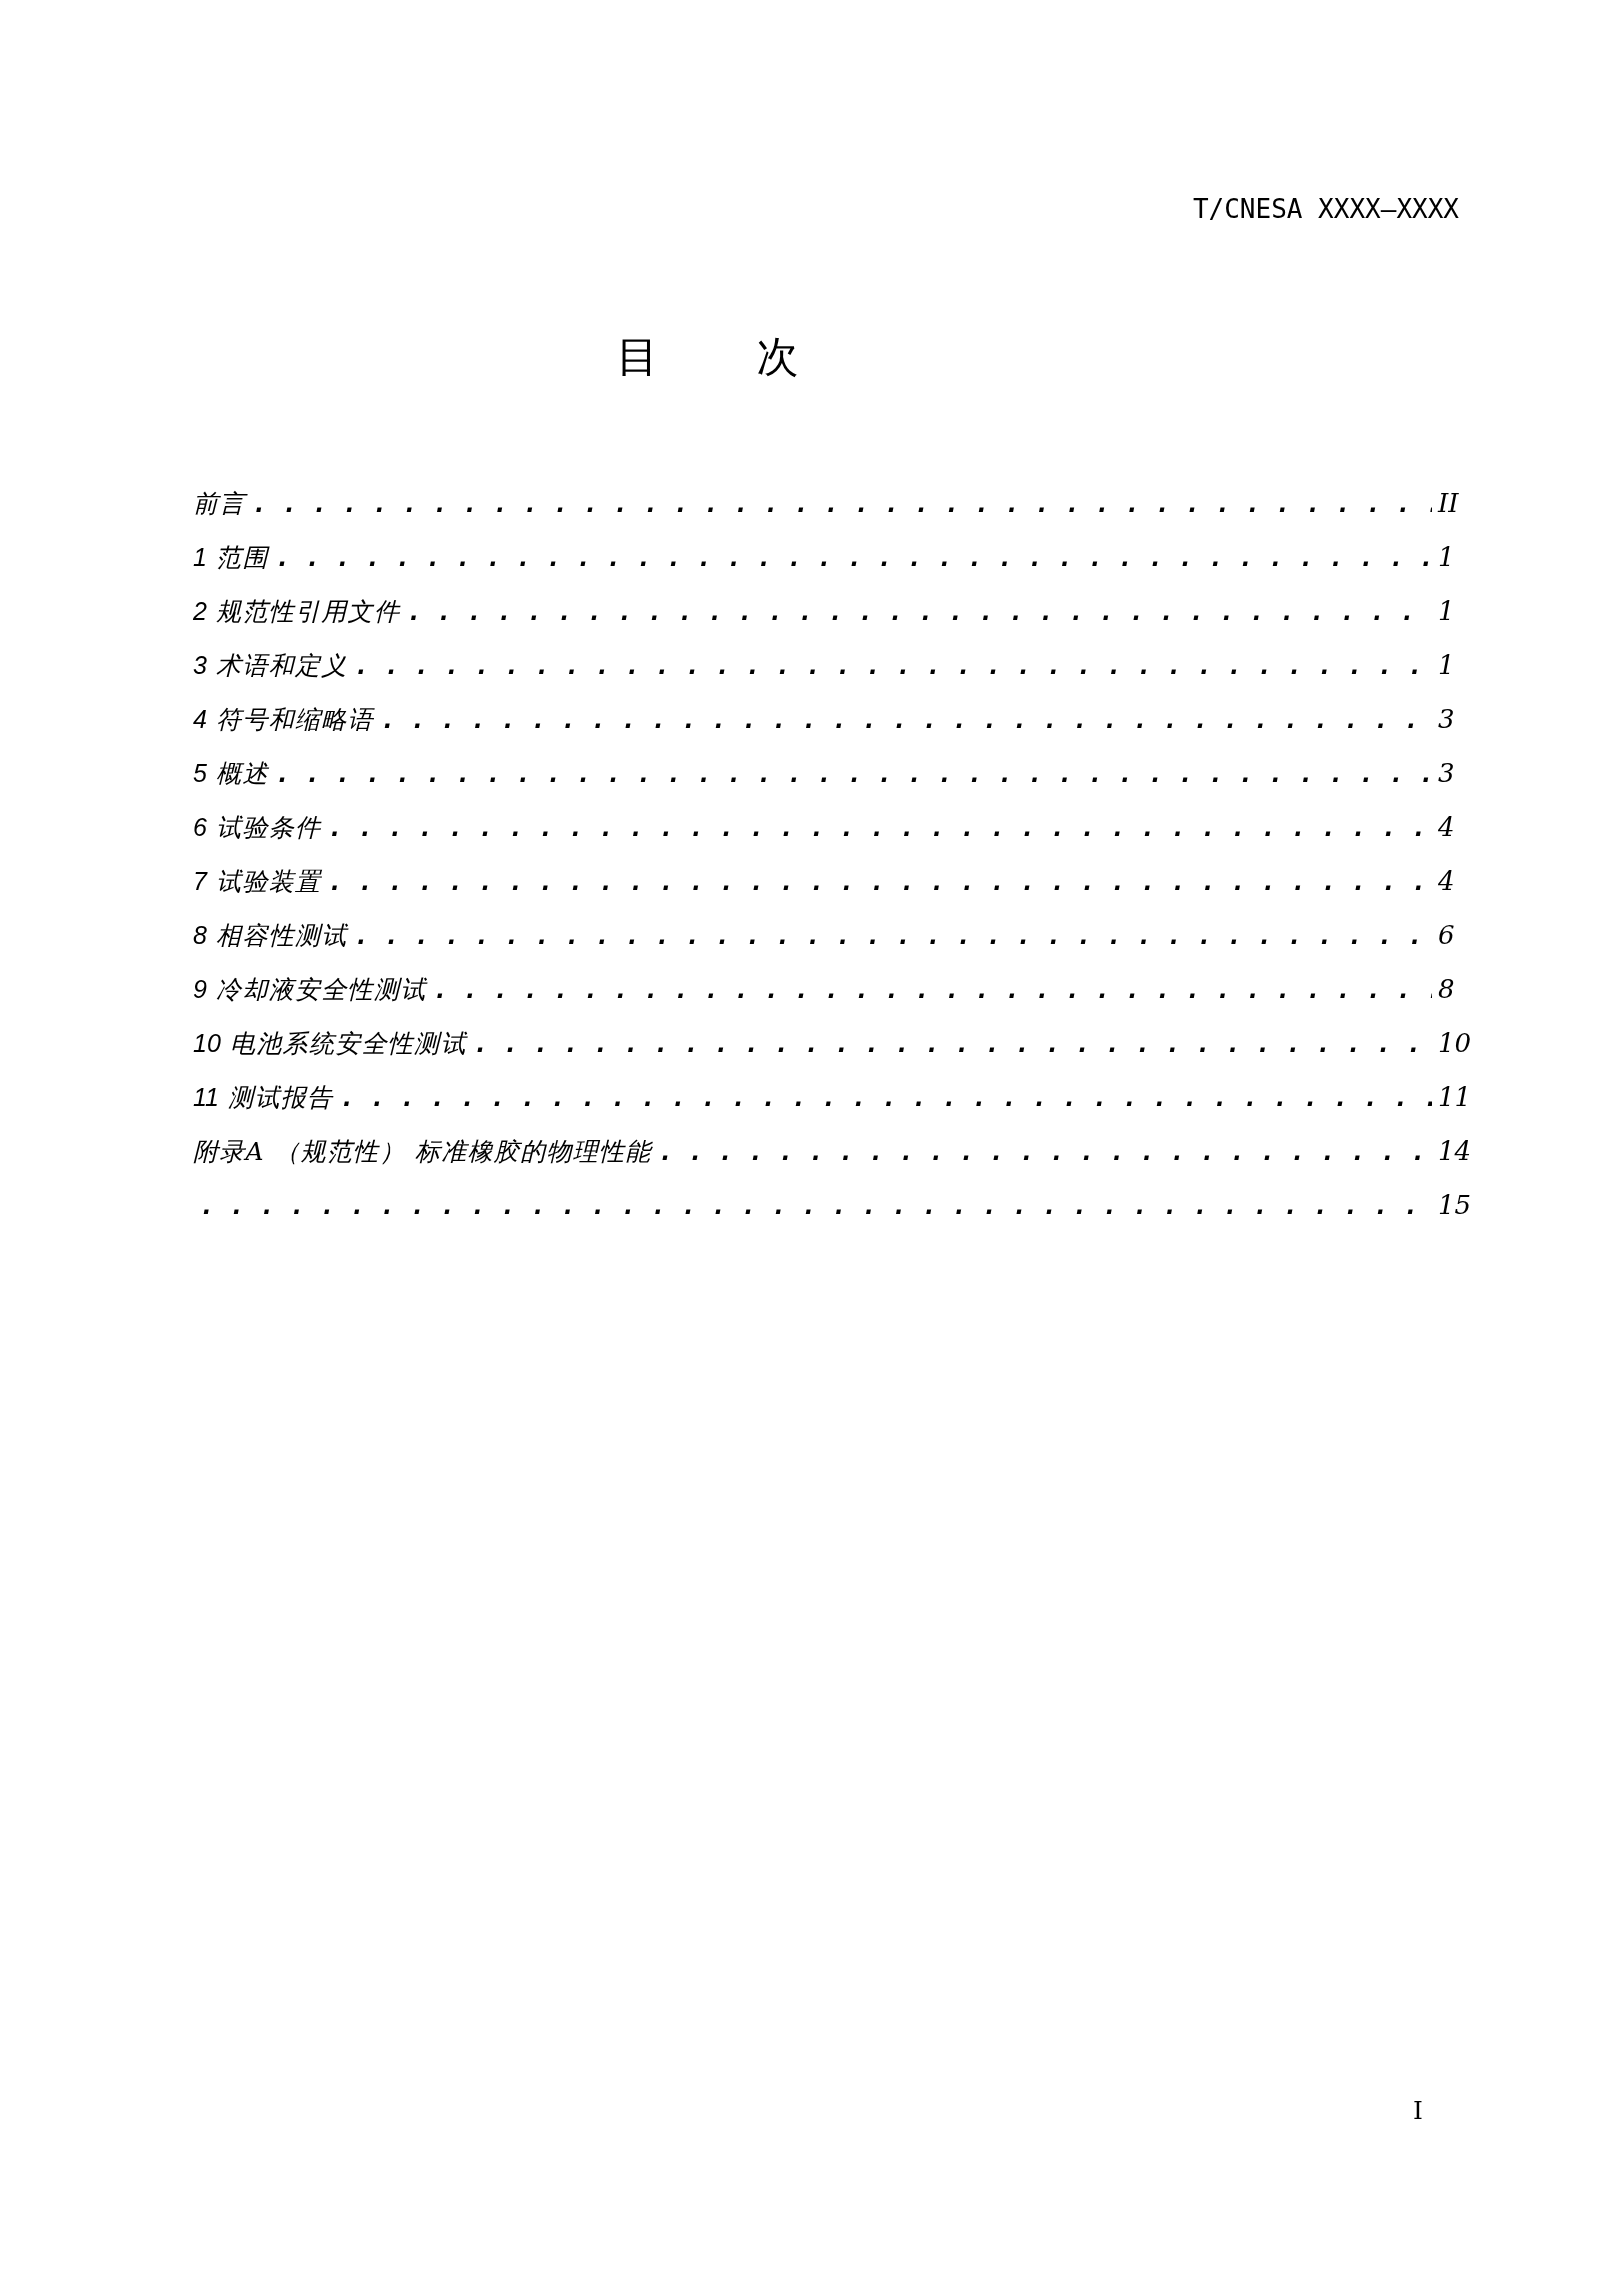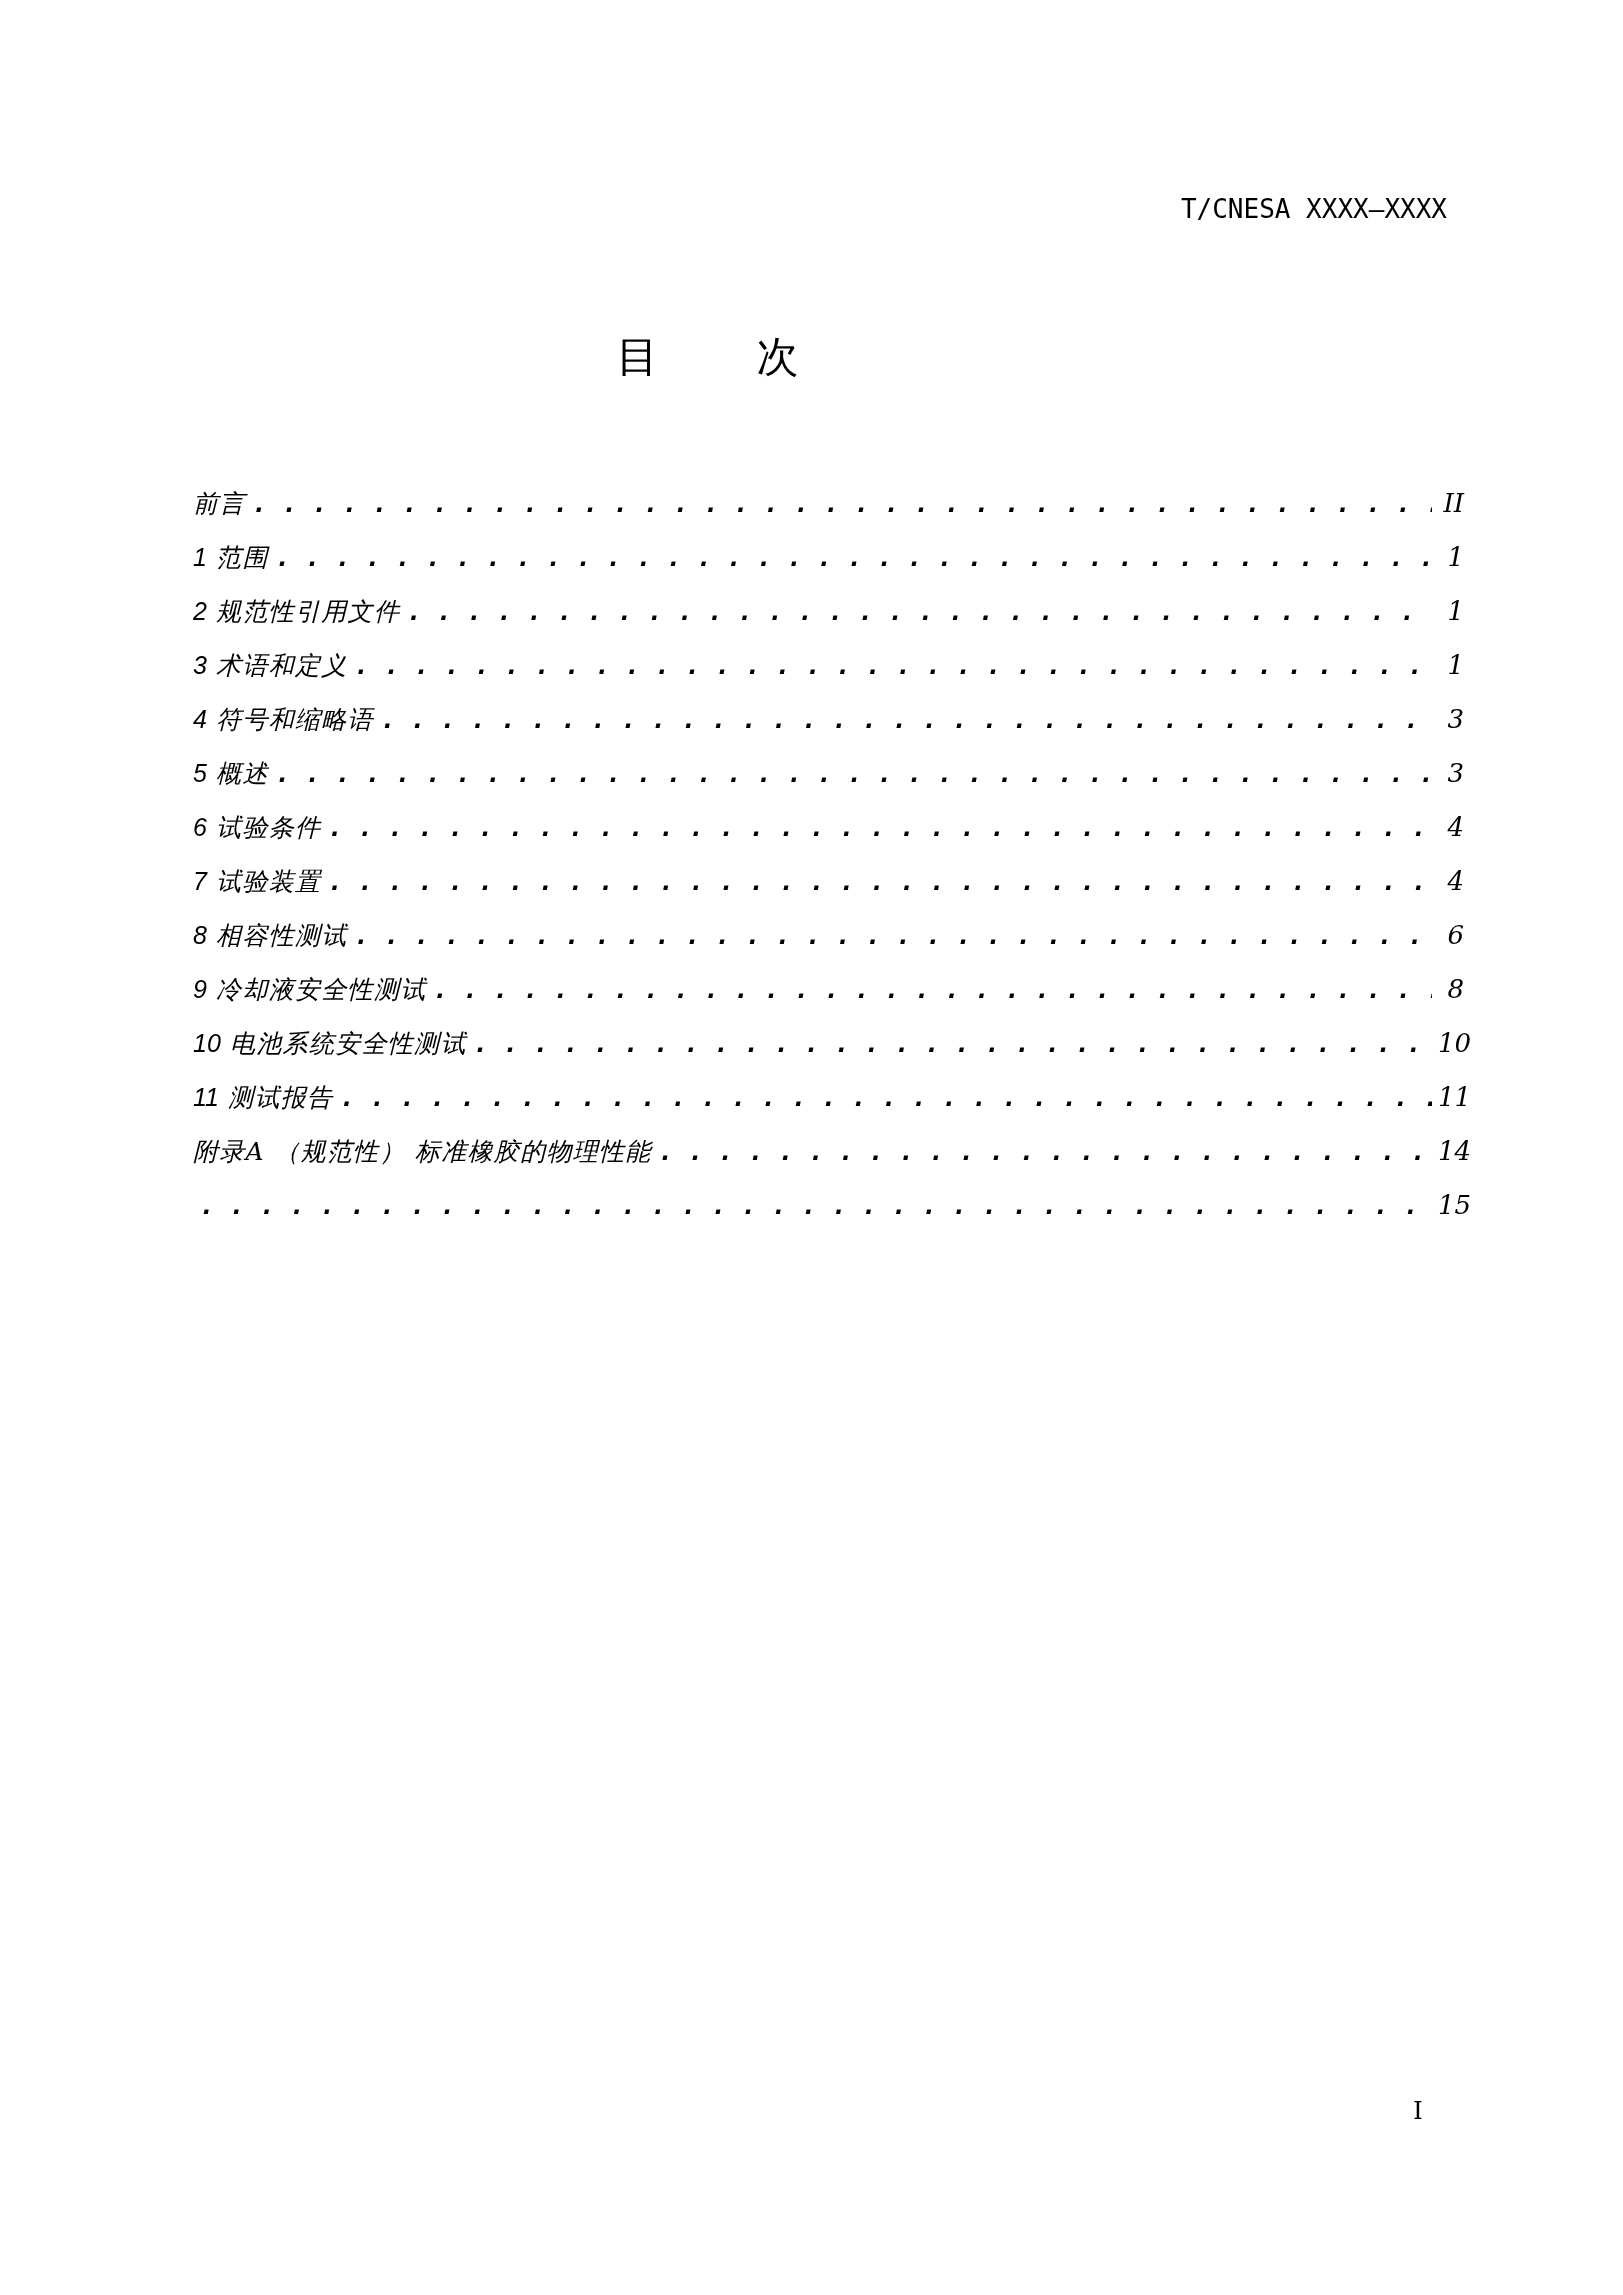--- a/index.html
+++ b/index.html
@@ -11,21 +11,21 @@
       width: 1623px;
       height: 2295px;
       position: relative;
       overflow: hidden;
       color: #000000;
       font-family: "DejaVu Serif", "Liberation Serif", serif;
     }
     .doc-code {
       position: absolute;
       top: 190px;
-      right: 176px;
+      right: 164px;
       font-family: "DejaVu Sans Mono", "Liberation Mono", monospace;
       font-size: 26px;
       letter-spacing: 0px;
       line-height: 39px;
       white-space: nowrap;
     }
     .toc-title {
       position: absolute;
       top: 327px;
       left: 0;
@@ -77,21 +77,20 @@
       color: #000;
     }
     .toc-leader::after {
       content: ". . . . . . . . . . . . . . . . . . . . . . . . . . . . . . . . . . . . . . . . . . . . . . . . . . . . . . . . . . . . . . . . . . . . . . . . . . . . . . . . . . . . . . . . . . . . . . . . . . . . . . . . . . . . . . . . . . .";
       font-weight: bold;
     }
     .toc-page {
       font-family: "DejaVu Serif", "Liberation Serif", serif;
       font-size: 26px;
       min-width: 26px;
-      text-align: right;
     }
     .page-number {
       position: absolute;
       top: 2094px;
       left: 1413px;
       font-family: "DejaVu Serif", "Liberation Serif", serif;
       font-size: 25px;
       line-height: 33px;
     }
   </style>

